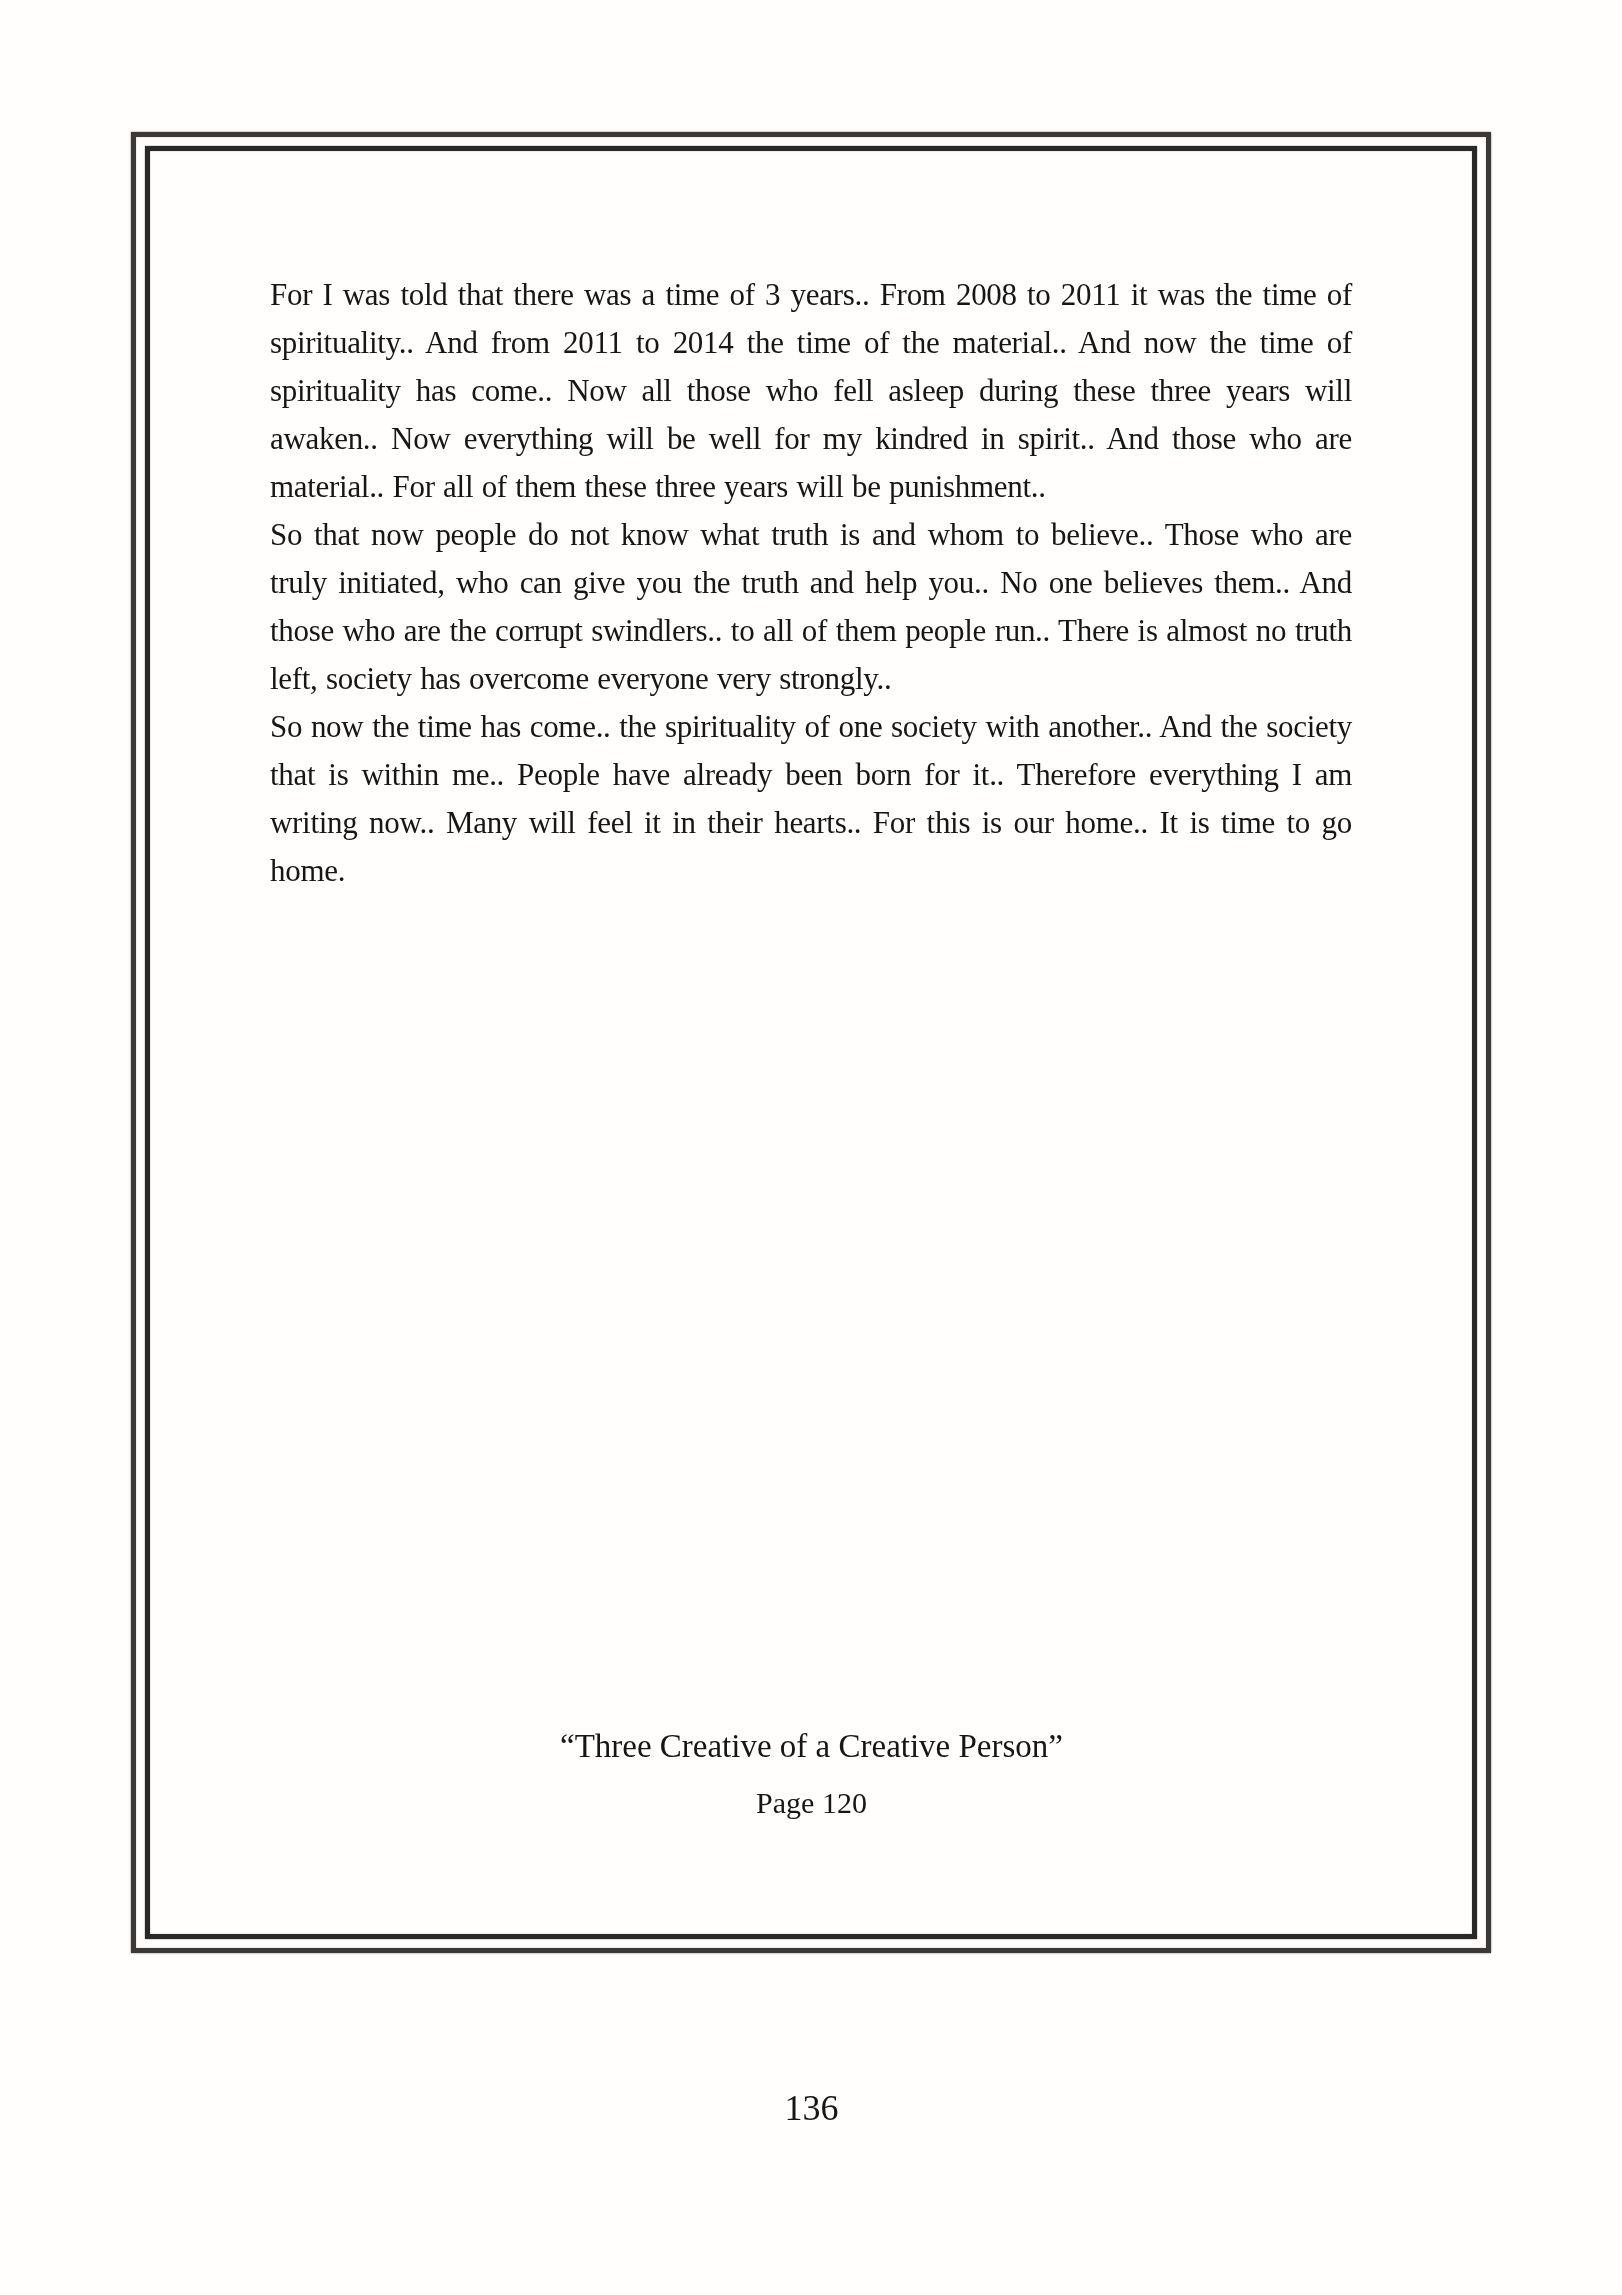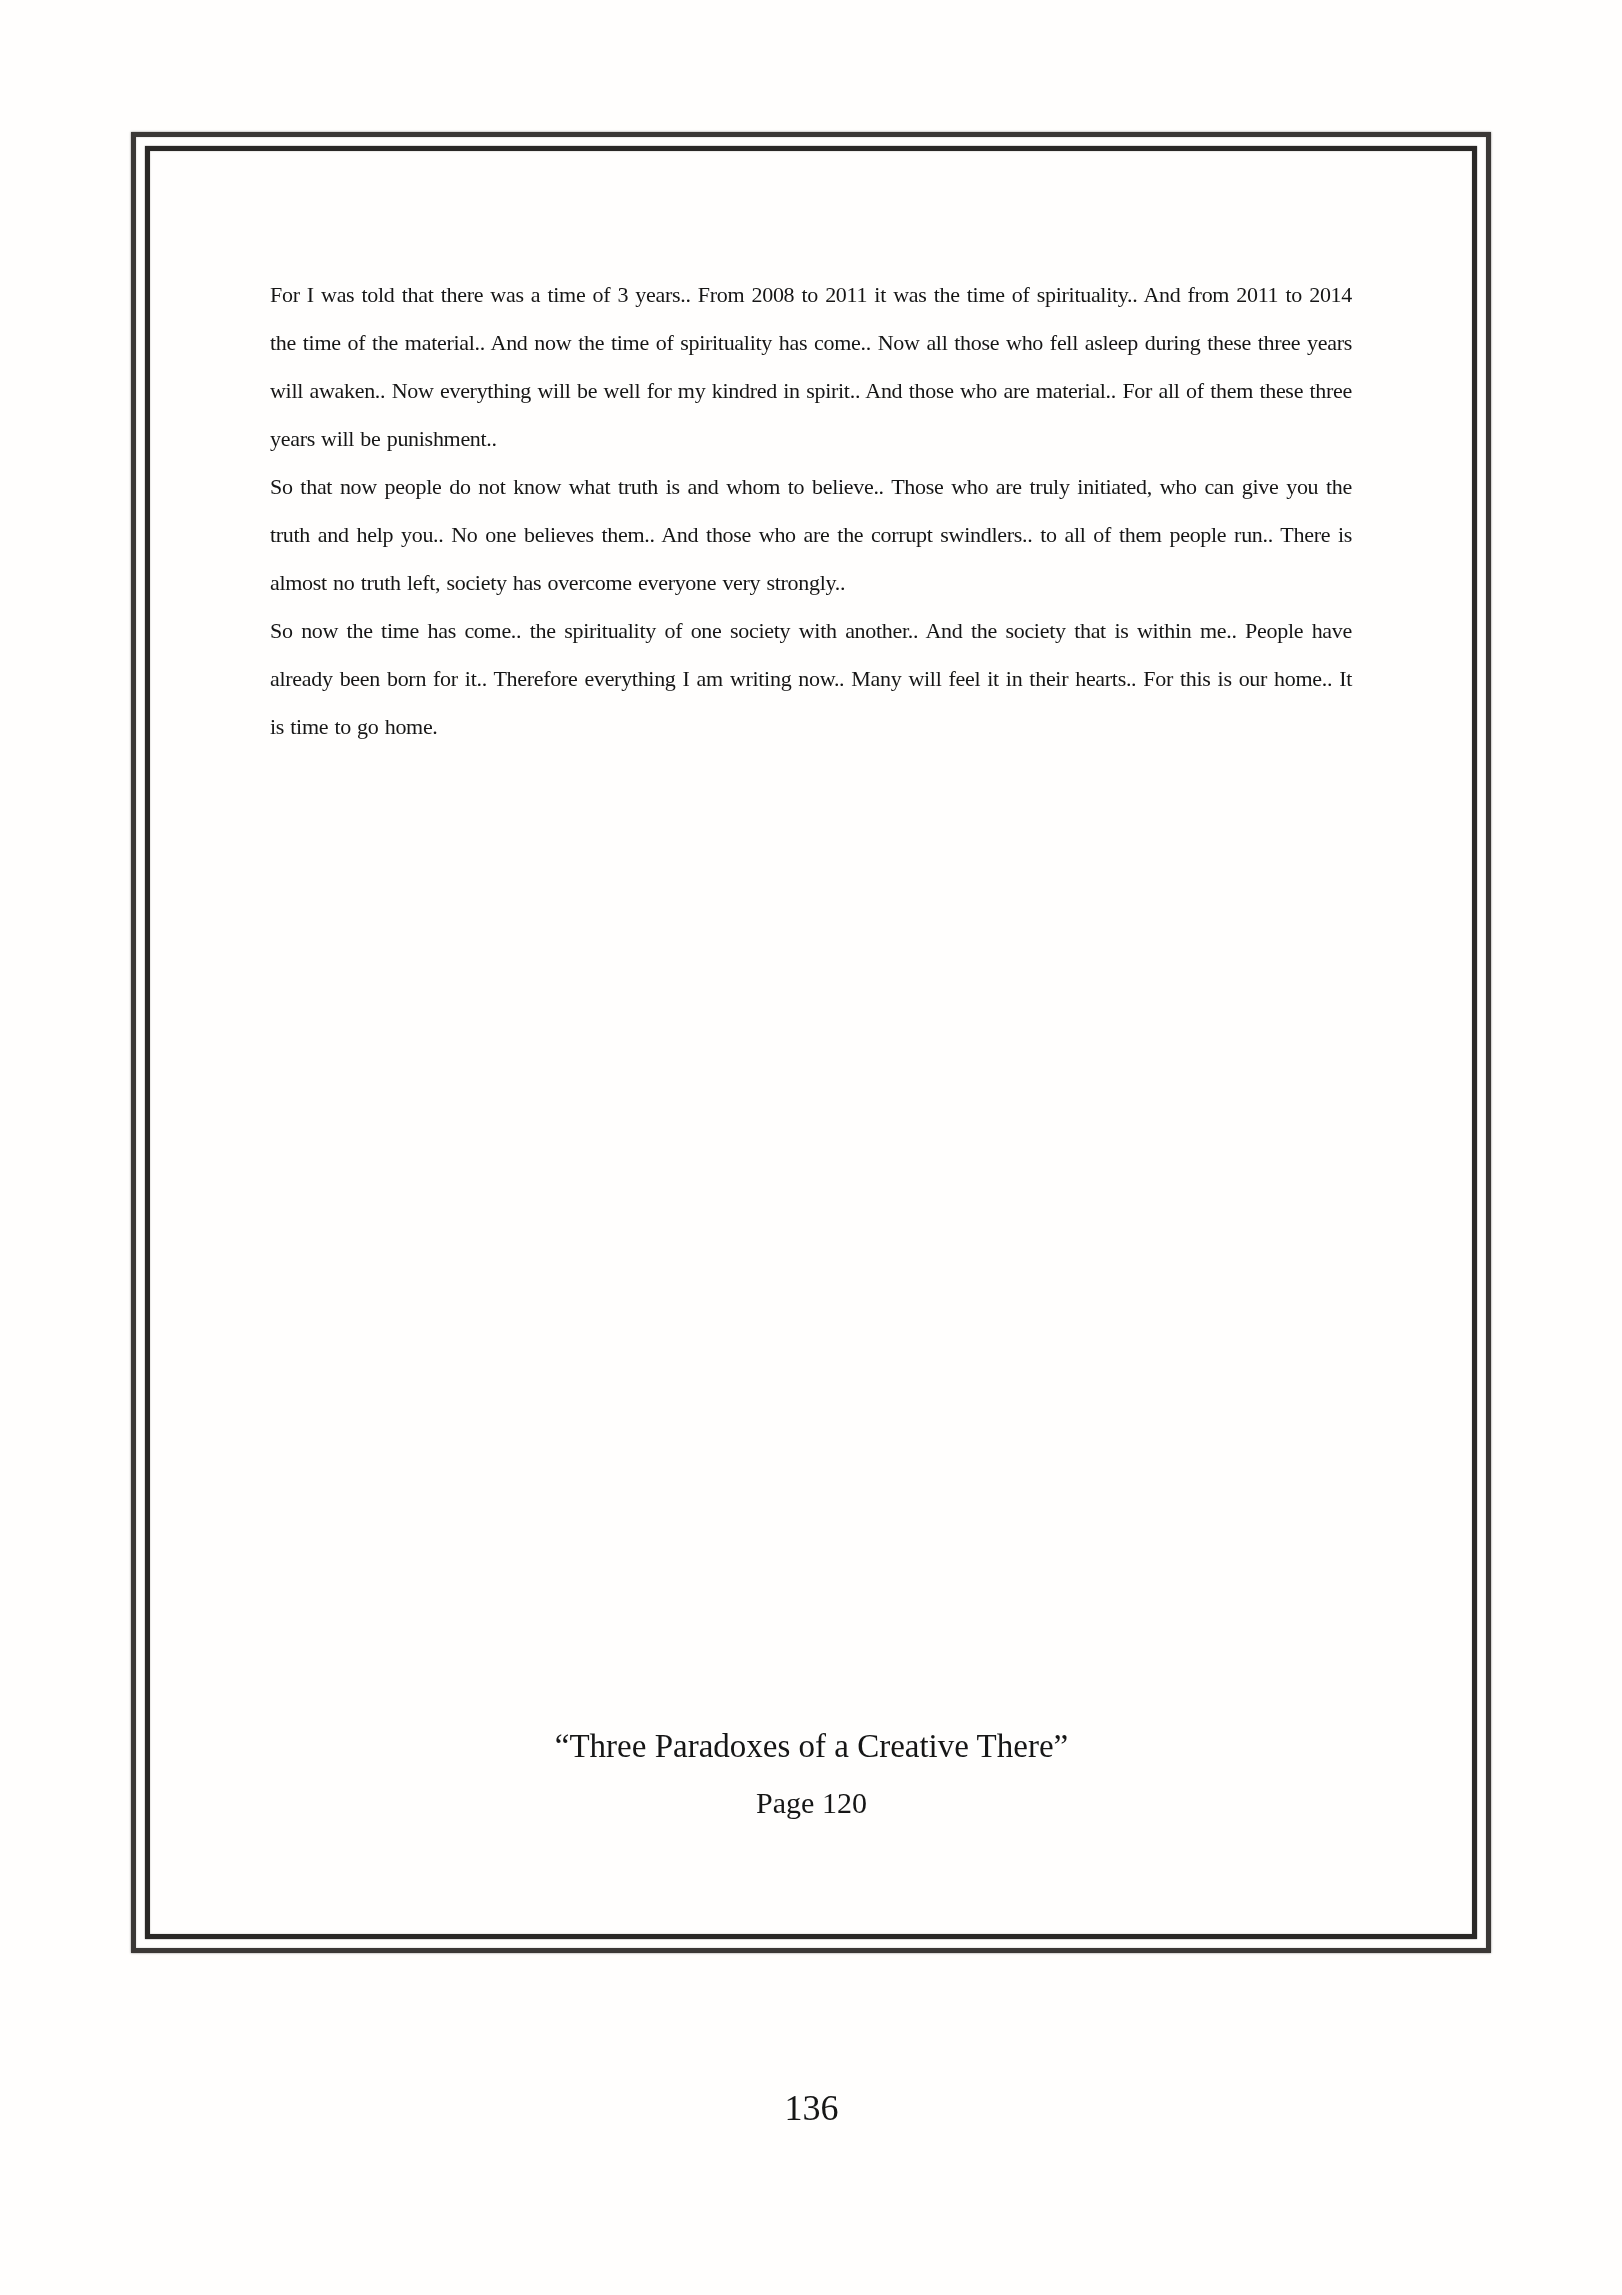--- a/index.html
+++ b/index.html
@@ -29,21 +29,21 @@
   .inner-frame {
     position: absolute;
     left: 9.2px; top: 9.2px; right: 9.2px; bottom: 9.2px;
     border: 5.9px solid #2a2826;
     box-shadow: 0 0 1.3px rgba(30,28,26,0.6), inset 0 0 1.3px rgba(30,28,26,0.5);
   }
   .text-block {
     position: absolute;
     left: 270px; top: 271px;
     width: 1082px;
-    font-size: 22px;
+    font-size: 31px;
     line-height: 48px;
     text-align: justify;
     letter-spacing: -0.3px;
     word-spacing: 1px;
   }
   .text-block p { margin: 0; padding: 0; }
   .caption {
     position: absolute;
     left: 0; top: 1726px;
     width: 1623px;
@@ -76,20 +76,20 @@
   <div class="outer-frame">
     <div class="inner-frame"></div>
   </div>
 
   <div class="text-block">
     <p>For I was told that there was a time of 3 years.. From 2008 to 2011 it was the time of spirituality.. And from 2011 to 2014 the time of the material.. And now the time of spirituality has come.. Now all those who fell asleep during these three years will awaken.. Now everything will be well for my kindred in spirit.. And those who are material.. For all of them these three years will be punishment..</p>
     <p>So that now people do not know what truth is and whom to believe.. Those who are truly initiated, who can give you the truth and help you.. No one believes them.. And those who are the corrupt swindlers.. to all of them people run.. There is almost no truth left, society has overcome everyone very strongly..</p>
     <p>So now the time has come.. the spirituality of one society with another.. And the society that is within me.. People have already been born for it.. Therefore everything I am writing now.. Many will feel it in their hearts.. For this is our home.. It is time to go home.</p>
   </div>
 
-  <div class="caption">“Three Paradoxes of a Creative There”</div>
+  <div class="caption">“Three Creative of a Creative Person”</div>
 
   <div class="page-ref">Page 120</div>
 
   <div class="folio">136</div>
 
 </div>
 
 
 </body></html>

